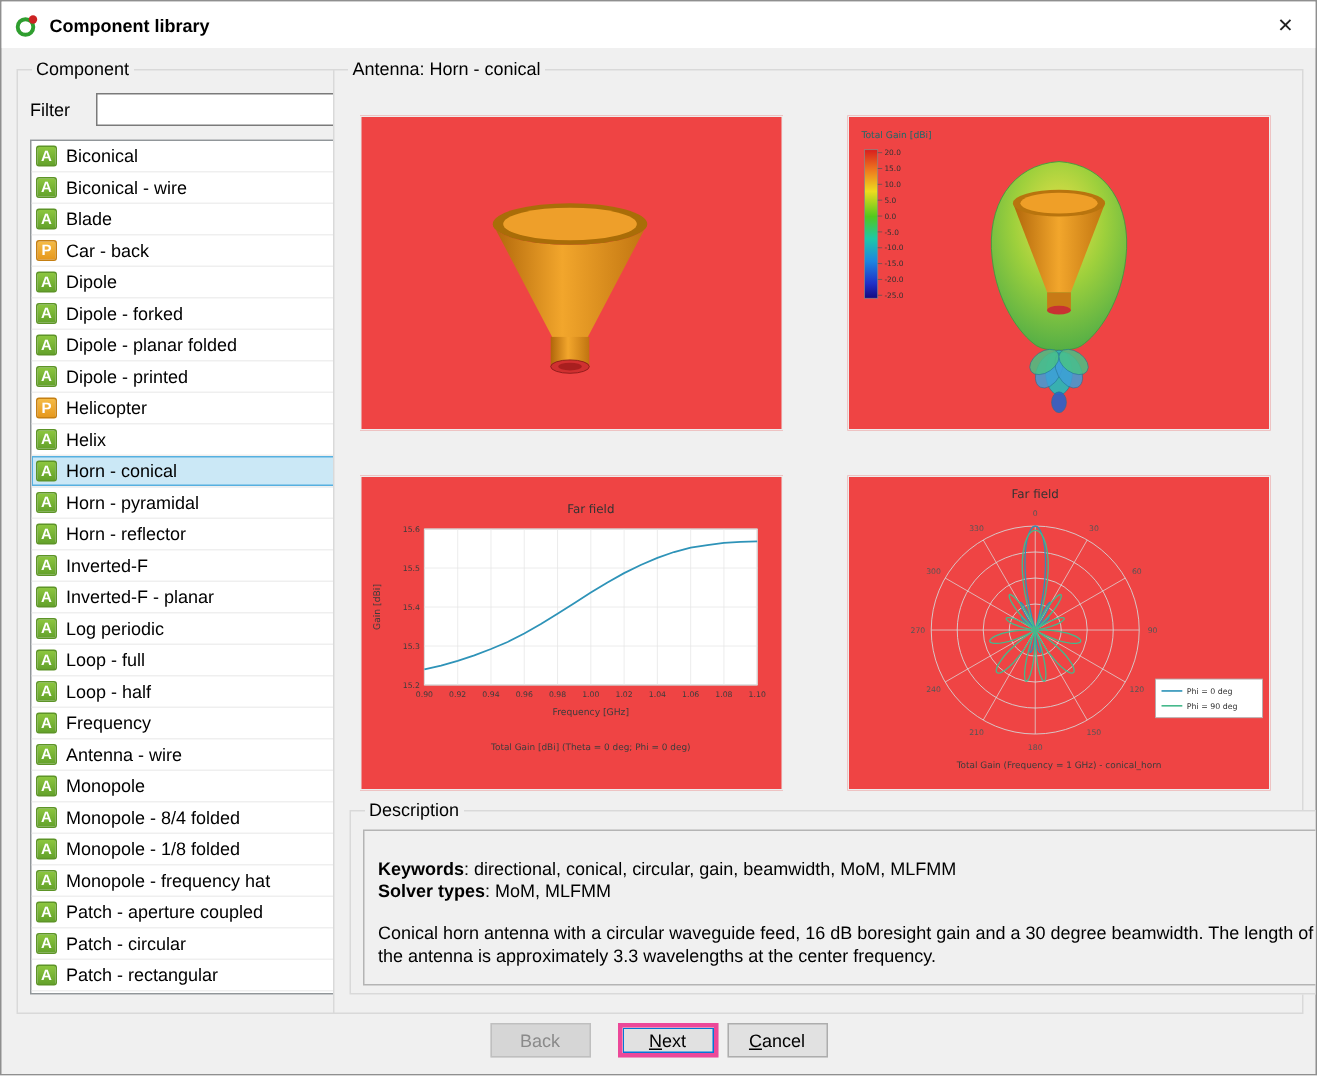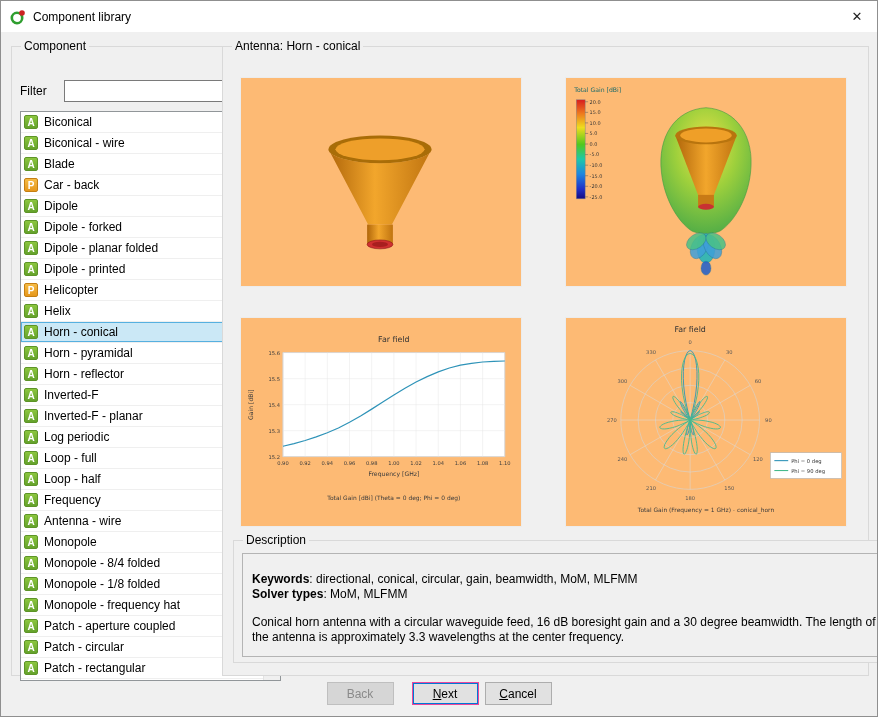--- a/index.html
+++ b/index.html
@@ -1,58 +1,58 @@
 <!DOCTYPE html>
 <html><head>
 <meta charset="utf-8">
 <style>
   *{margin:0;padding:0;box-sizing:border-box;}
   html,body{width:878px;height:717px;}
   body{font-family:"Liberation Sans",sans-serif;font-size:12px;color:#000;background:#f0f0f0;}
   .window{position:relative;width:878px;height:717px;background:#f0f0f0;border:1px solid #8f8f8f;overflow:hidden;}
   .titlebar{position:absolute;left:0;top:0;right:0;height:31px;background:#ffffff;display:flex;align-items:center;padding:0 0 0 9px;}
-  .titlebar .title{margin-left:7px;font-size:12px;color:#000;}
+  .titlebar .title{margin-left:7px;font-size:12px;color:#000;font-weight:bold;}
   .close-btn{margin-left:auto;width:40px;height:31px;display:flex;align-items:center;justify-content:center;font-size:13px;color:#222;cursor:pointer;}
   fieldset{border:1px solid #d9d9d9;position:absolute;padding:6px 8px;background:#f0f0f0;}
   legend{font-size:12px;padding:0 3px;margin-left:1px;color:#000;}
   
   .components-fs{left:10px;top:38px;width:200px;height:637px;}
-  .filter-row{display:flex;align-items:center;gap:16px;margin-top:20px;}
+  .filter-row{display:flex;align-items:center;gap:16px;margin-top:2px;}
   .filter-row label{width:28px;}
   .filter-input{flex:1;height:22px;border:1px solid #7a7a7a;background:#fff;font-family:"Liberation Sans",sans-serif;font-size:12px;padding:0 4px;}
   .filter-btn{width:36px;height:24px;border:1px solid #adadad;background:linear-gradient(#f4f4f4,#e4e4e4);display:flex;align-items:center;justify-content:center;cursor:pointer;}
   .list-box{position:relative;margin-top:8px;height:570px;border:1px solid #919699;background:#fff;overflow:hidden;}
   .list-inner{position:absolute;left:0;top:0;right:17px;bottom:0;}
   .list-item{height:21px;display:flex;align-items:center;padding:0 3px;border-bottom:1px solid #efefef;cursor:default;}
   .list-item.selected{background:#cbe8f6;box-shadow:inset 0 0 0 1px #56b0e0;}
   .badge{width:14px;height:14px;border-radius:2px;margin-right:6px;color:#fff;font-size:10px;font-weight:bold;line-height:14px;text-align:center;flex:0 0 14px;}
   .badge-a{background:linear-gradient(#8cc63f,#64a22b);border:1px solid #5d9427;}
   .badge-p{background:linear-gradient(#f5bb45,#e6981c);border:1px solid #c57f12;}
   .scrollbar{position:absolute;right:0;top:0;bottom:0;width:17px;background:#f0f0f0;border-left:1px solid #e3e3e3;}
   .scroll-arrow{height:17px;display:flex;align-items:center;justify-content:center;font-size:7px;color:#5a5a5a;cursor:pointer;}
   .scroll-arrow.down{position:absolute;bottom:0;left:0;right:0;}
   .scroll-thumb{position:absolute;left:1px;right:1px;top:18px;height:210px;background:#cdcdcd;cursor:pointer;}
   
   .preview-fs{left:221px;top:38px;width:647px;height:637px;}
-  .preview-img{position:absolute;width:282px;height:210px;background:#fdba74;border:1px solid #ececec;}
+  .preview-img{position:absolute;width:282px;height:210px;background:#ef4444;border:1px solid #ececec;}
   .img-tl{left:17px;top:24px;}
   .img-tr{left:342px;top:24px;}
   .img-bl{left:17px;top:264px;}
   .img-br{left:342px;top:264px;}
   .preview-img svg{width:100%;height:100%;display:block;}
   svg text{font-family:"DejaVu Sans",sans-serif;}
   
   .description-fs{left:10px;top:480px;width:679px;height:130px;}
   .desc-inner{border:1px solid #b4b4b4;background:#f0f0f0;height:104px;padding:18px 9px;line-height:15px;font-size:12px;overflow:hidden;}
   .desc-blank{height:13px;}
   
   .button-row{position:absolute;left:0;right:0;top:681px;display:flex;justify-content:center;gap:6px;}
   .btn{width:67px;height:23px;font-family:"Liberation Sans",sans-serif;font-size:12px;background:#e1e1e1;border:1px solid #adadad;cursor:pointer;}
   .btn.disabled{background:#d6d6d6;border-color:#bfbfbf;color:#8a8a8a;cursor:default;}
-  .btn.default{border:1px solid #ec4899;box-shadow:inset 0 0 0 1px #0078d7;margin-left:12px;}
+  .btn.default{border:3px solid #ec4899;box-shadow:inset 0 0 0 1px #0078d7;margin-left:12px;}
 </style>
 </head>
 <body>
 
 <div class="window">
 
   <div class="titlebar">
     <svg width="16" height="16" viewBox="0 0 16 16">
       <circle cx="7" cy="9" r="5.2" fill="none" stroke="#2f9e2f" stroke-width="2.6"></circle>
       <circle cx="12" cy="4" r="2.8" fill="#cc2222"></circle>

